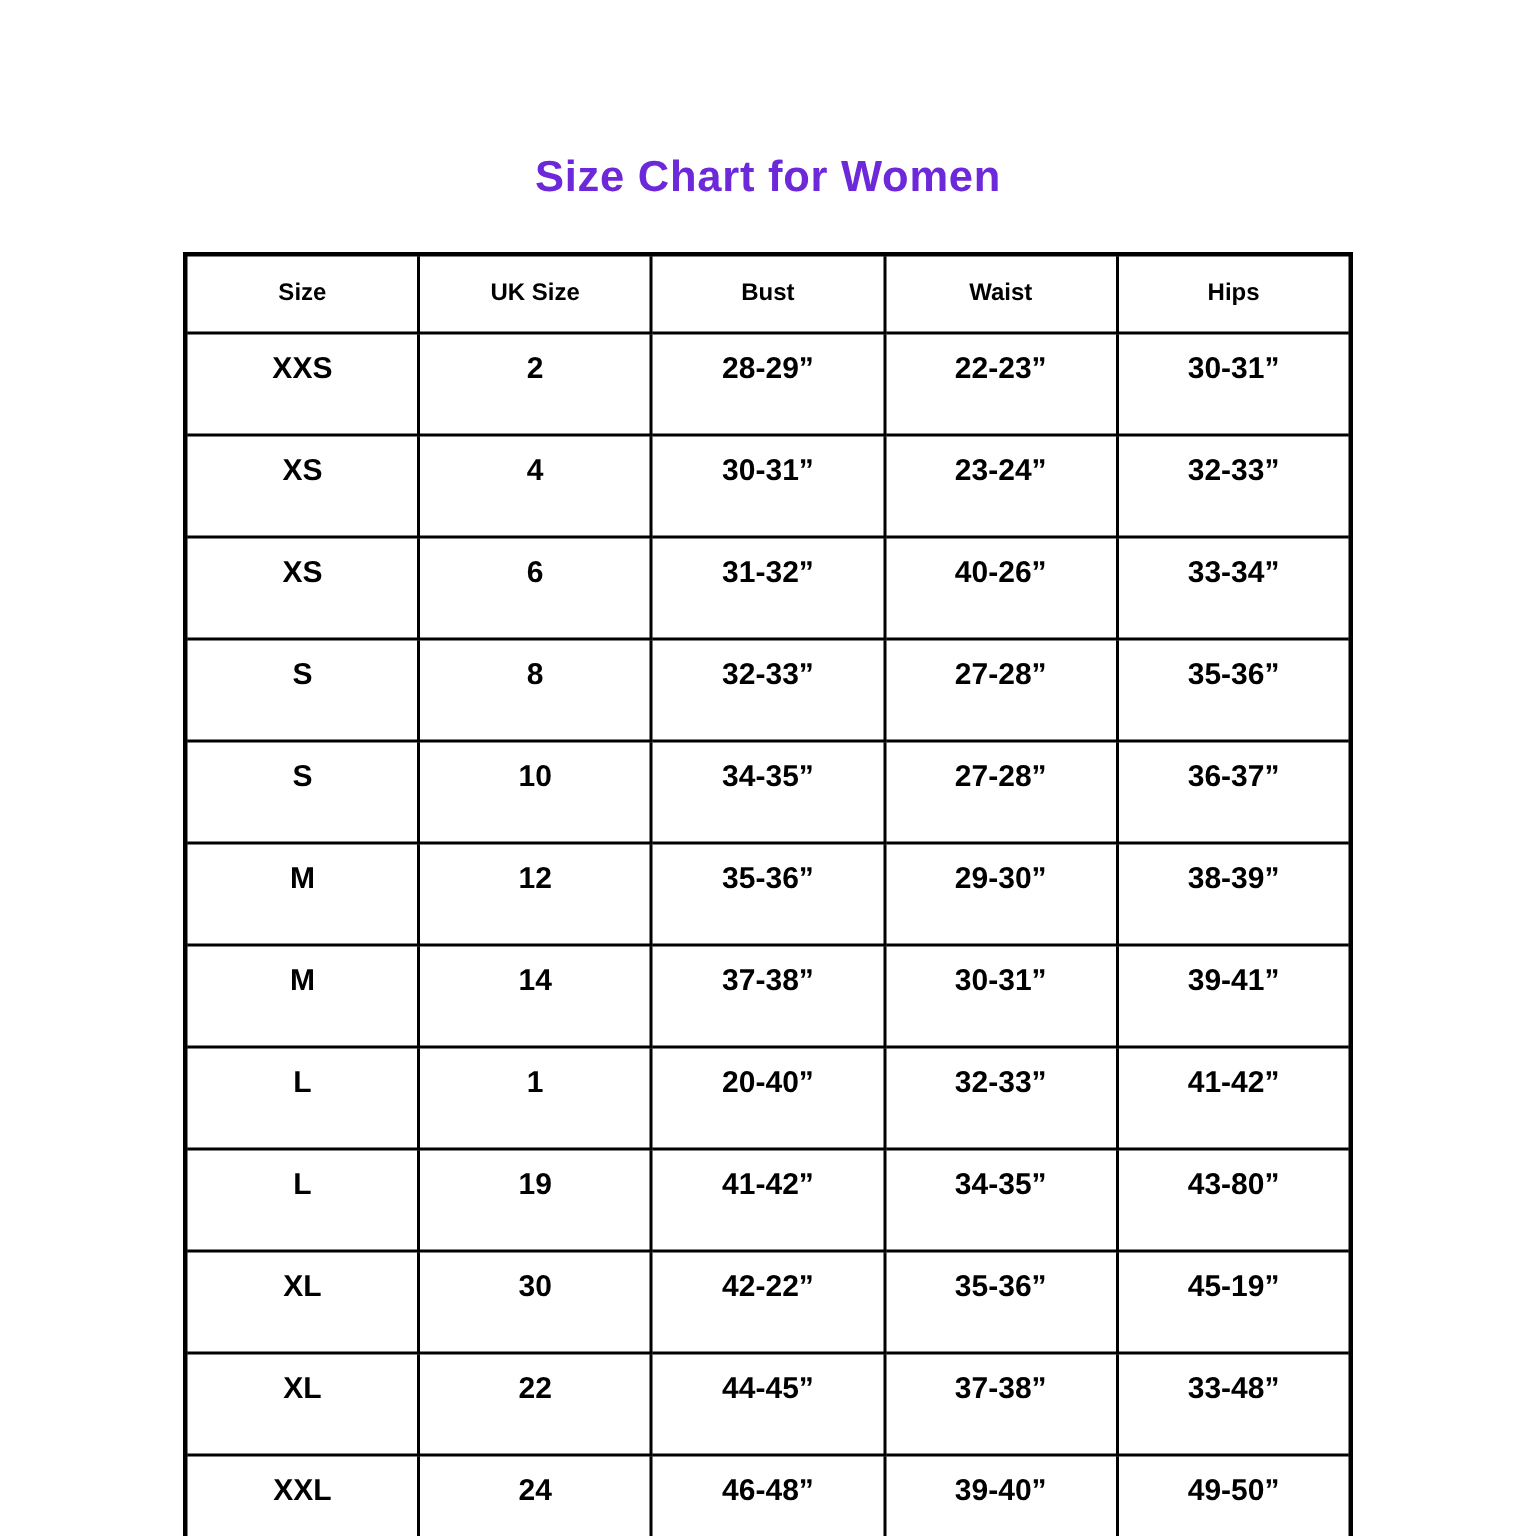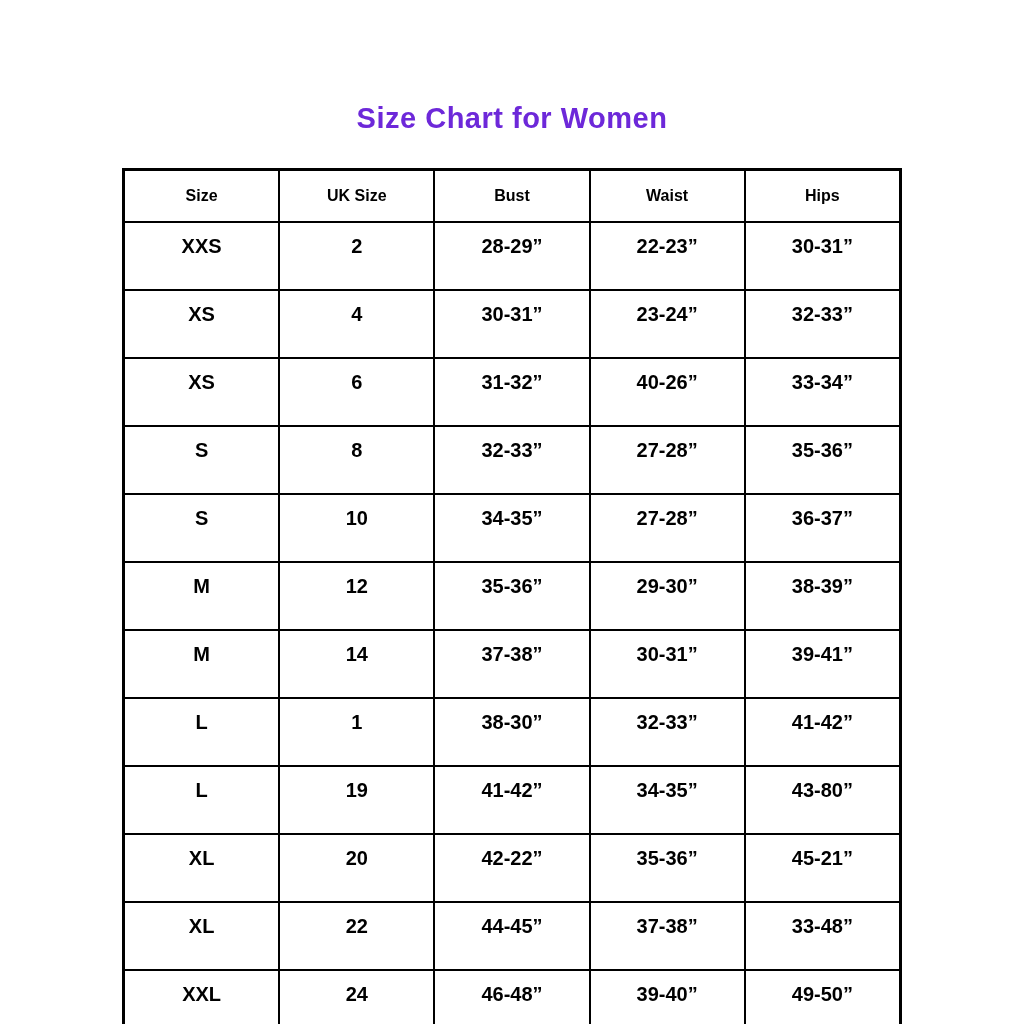--- a/index.html
+++ b/index.html
@@ -118,37 +118,37 @@
         <tr>
           <td>M</td>
           <td>14</td>
           <td>37-38”</td>
           <td>30-31”</td>
           <td>39-41”</td>
         </tr>
         <tr>
           <td>L</td>
           <td>1</td>
-          <td>38-30”</td>
+          <td>20-40”</td>
           <td>32-33”</td>
           <td>41-42”</td>
         </tr>
         <tr>
           <td>L</td>
           <td>19</td>
           <td>41-42”</td>
           <td>34-35”</td>
           <td>43-80”</td>
         </tr>
         <tr>
           <td>XL</td>
-          <td>20</td>
+          <td>30</td>
           <td>42-22”</td>
           <td>35-36”</td>
-          <td>45-21”</td>
+          <td>45-19”</td>
         </tr>
         <tr>
           <td>XL</td>
           <td>22</td>
           <td>44-45”</td>
           <td>37-38”</td>
           <td>33-48”</td>
         </tr>
         <tr>
           <td>XXL</td>

